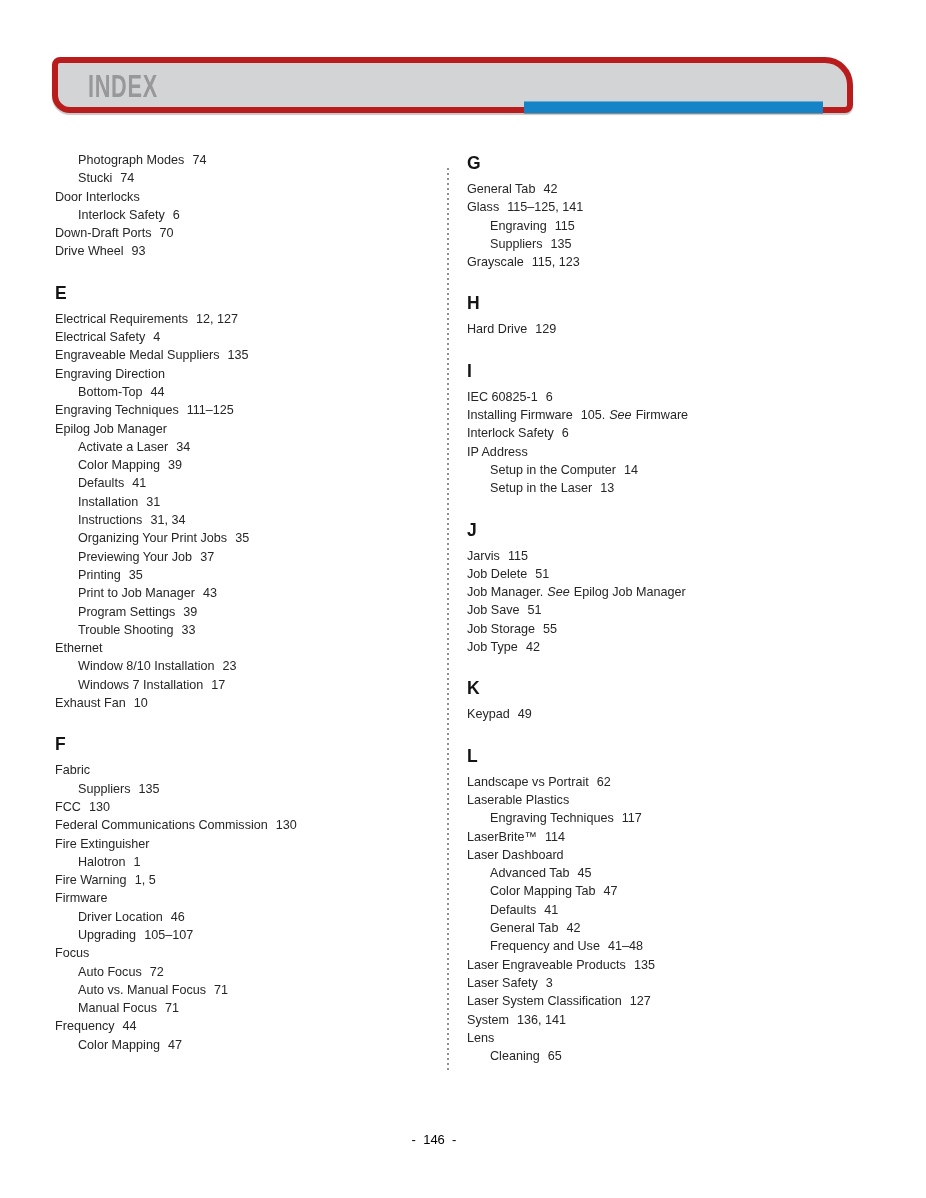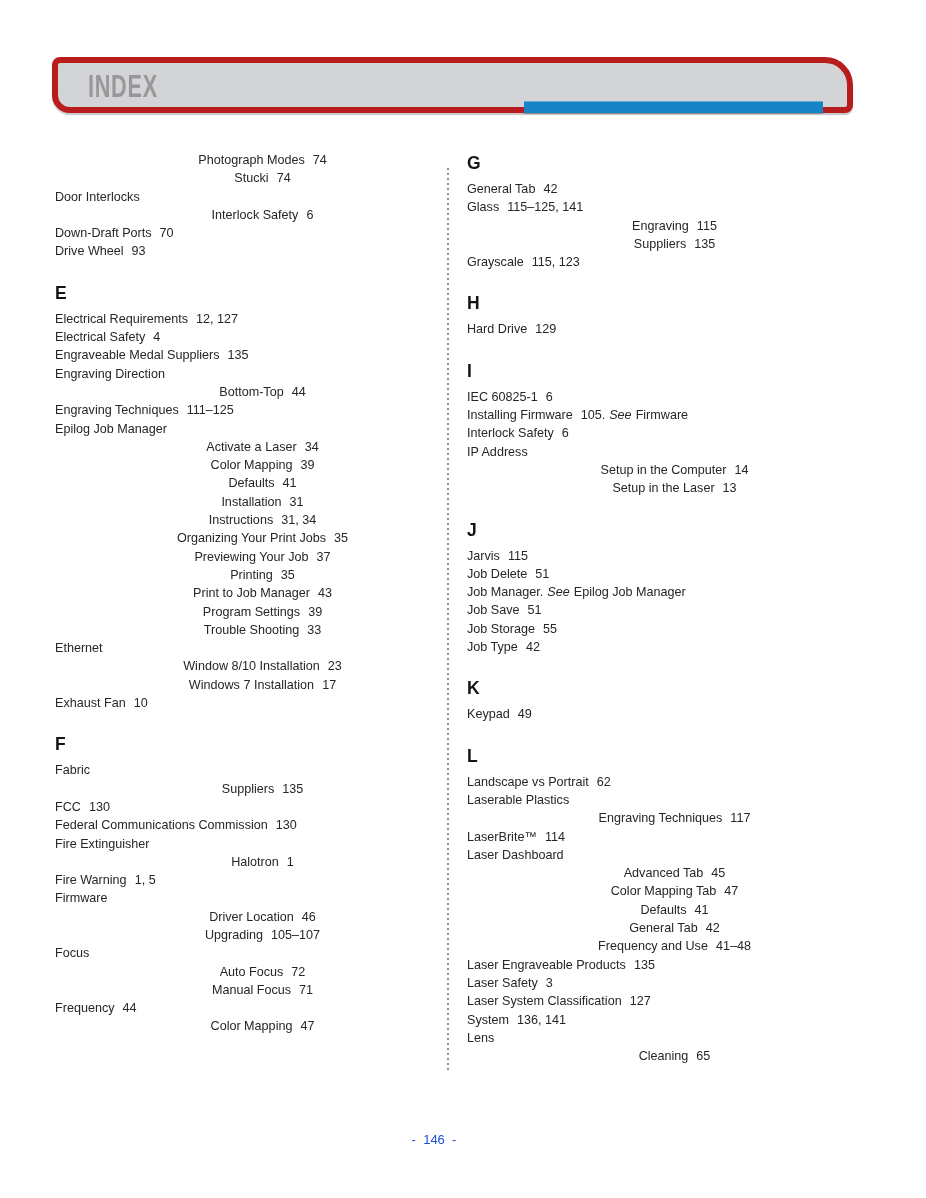--- a/index.html
+++ b/index.html
@@ -31,28 +31,28 @@
   }
   .col{position:absolute;top:151px;width:392px;}
   #col-0{left:55px;}
   #col-1{left:467px;}
   .group-letter{
     font-size:17.5px;font-weight:bold;line-height:22px;color:#141414;
     margin:21px 0 6px 0;
   }
   .col > .group:first-child .group-letter{margin-top:1px;}
   .entry{font-size:12.6px;line-height:18.3px;white-space:nowrap;}
-  .entry.indent{padding-left:23px;text-align:center;}
+  .entry.indent{padding-left:23px;}
   .entry .pages{margin-left:8px;}
   .entry .see{font-style:italic;margin-left:4px;}
   .entry .see-target{margin-left:4px;}
   
   .page-number{
     position:absolute;top:1132px;left:354px;width:160px;text-align:center;
-    font-size:13px;white-space:pre;color:#1d4ed8;
+    font-size:13px;white-space:pre;color:#000000;
   }
 </style>
 </head>
 <body>
 
 <div class="banner">
   <div class="banner-title">INDEX</div>
 </div>
 <div class="accent-bar"></div>
 
@@ -100,20 +100,21 @@
         <div class="entry"><span class="label">FCC</span><span class="pages">130</span></div>
         <div class="entry"><span class="label">Federal Communications Commission</span><span class="pages">130</span></div>
         <div class="entry"><span class="label">Fire Extinguisher</span></div>
         <div class="entry indent"><span class="label">Halotron</span><span class="pages">1</span></div>
         <div class="entry"><span class="label">Fire Warning</span><span class="pages">1, 5</span></div>
         <div class="entry"><span class="label">Firmware</span></div>
         <div class="entry indent"><span class="label">Driver Location</span><span class="pages">46</span></div>
         <div class="entry indent"><span class="label">Upgrading</span><span class="pages">105–107</span></div>
         <div class="entry"><span class="label">Focus</span></div>
         <div class="entry indent"><span class="label">Auto Focus</span><span class="pages">72</span></div>
+        <div class="entry indent"><span class="label">Auto vs. Manual Focus</span><span class="pages">71</span></div>
         <div class="entry indent"><span class="label">Manual Focus</span><span class="pages">71</span></div>
         <div class="entry"><span class="label">Frequency</span><span class="pages">44</span></div>
         <div class="entry indent"><span class="label">Color Mapping</span><span class="pages">47</span></div>
       </section>
     </div>
     <div class="col" id="col-1">
       <section class="group">
         <h2 class="group-letter">G</h2>
         <div class="entry"><span class="label">General Tab</span><span class="pages">42</span></div>
         <div class="entry"><span class="label">Glass</span><span class="pages">115–125, 141</span></div>

